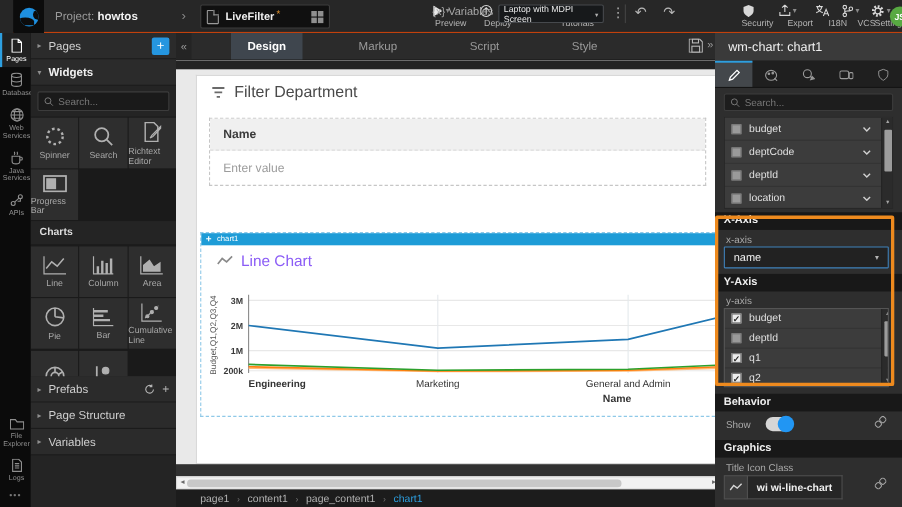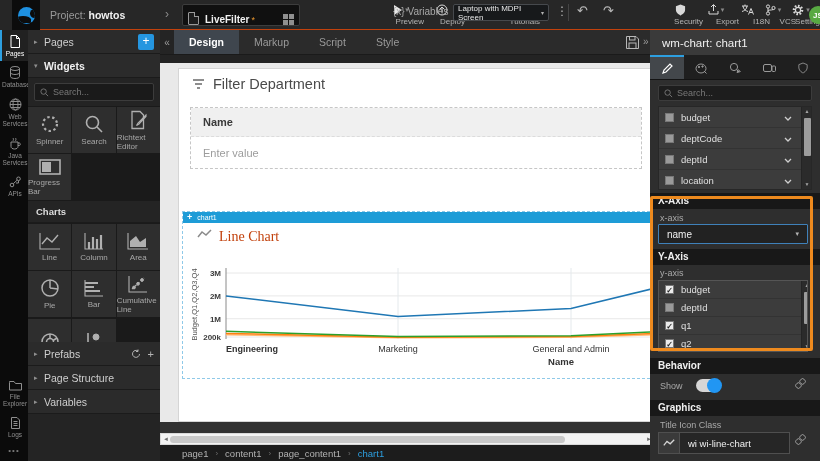--- a/index.html
+++ b/index.html
@@ -10,21 +10,21 @@
 
   
   .topbar { left:12px; top:0; width:820px; height:30px; background:#272727; border-bottom:1px solid #c2410c; }
   .logo-box { left:0; top:0; width:28px; height:30px; background:#0c0c0c; display:flex; align-items:center; justify-content:center; }
   .logo { width:17px; height:17px; border-radius:50%; background:#1e90e0; position:relative; overflow:hidden; }
   .logo:before { content:""; position:absolute; left:-3px; top:9px; width:16px; height:7px; background:#0c0c0c; border-radius:50% 50% 0 0; }
   .logo:after { content:""; position:absolute; right:-4px; top:2px; width:9px; height:9px; background:#0c0c0c; border-radius:50%; }
   .proj { left:38px; top:9px; font-size:10.5px; color:#9a9a9a; }
   .proj b { color:#f2f2f2; font-weight:bold; }
   .tb-chev { left:153px; top:7px; color:#8a8a8a; font-size:12px; }
-  .page-tab { left:170px; top:4px; width:118px; height:22px; background:#101010; border:1px solid #3d3d3d; border-radius:2px; display:flex; align-items:flex-end; padding:0 5px; }
+  .page-tab { left:170px; top:4px; width:118px; height:22px; background:#101010; border:1px solid #3d3d3d; border-radius:2px; display:flex; align-items:center; padding:0 5px; }
   .doc-ic { width:11px; height:13px; border:1px solid #9a9a9a; border-radius:1px; position:relative; background:#1d1d1d; }
   .doc-ic:after { content:""; position:absolute; right:-1px; top:-1px; width:4px; height:4px; background:#101010; border-left:1px solid #9a9a9a; border-bottom:1px solid #9a9a9a; }
   .page-tab .lbl { font-size:10px; font-weight:bold; color:#f0f0f0; margin-left:6px; }
   .star { color:#e8962e; font-size:9px; margin-left:2px; margin-top:-6px; }
   .grid-ic { margin-left:auto; width:11px; height:11px; display:grid; grid-template-columns:1fr 1fr; gap:1px; }
   .grid-ic i { background:#8f8f8f; }
   .tb-act { top:3px; width:46px; text-align:right; color:#b5b5b5; font-size:8px; }
   .tb-act .ig { height:13px; display:flex; align-items:center; justify-content:center; color:#d8d8d8; }
   .tb-act .cap { margin-top:1px; white-space:nowrap; }
   .mini-chev { font-size:7px; color:#8a8a8a; margin-left:2px; }
@@ -49,42 +49,42 @@
   .searchbox { margin:5px 6px; height:18px; background:#1a1a1a; border:1px solid #3c3c3c; border-radius:2px; display:flex; align-items:center; padding:0 5px; color:#787878; font-size:9px; gap:4px; }
   .tiles { background:#1a1a1a; display:grid; grid-template-columns:1fr 1fr 1fr; gap:1px; padding:1px 0; }
   .tile { height:46px; background:#2e2e2e; display:flex; flex-direction:column; align-items:center; justify-content:center; color:#a8a8a8; font-size:8px; }
   .tile svg { margin-bottom:3px; }
   .subhead { height:22px; line-height:22px; padding-left:8px; font-size:9.5px; font-weight:bold; color:#ddd; background:#242424; border-bottom:1px solid #1b1b1b; }
   .tiles-clip { height:24px; overflow:hidden; background:#1a1a1a; }
 
   
   .toolbar { left:160px; top:30px; width:495px; height:25px; background:#2b2b2b; border-bottom:1px solid #1a1a1a; display:flex; align-items:stretch; }
   .collapse-btn { width:14px; display:flex; align-items:center; justify-content:center; color:#9a9a9a; font-size:10px; background:#242424; }
-  .mtab { padding:0 15px; display:flex; align-items:center; color:#9a9a9a; font-size:10.5px; }
+  .mtab { padding:0 15px; display:flex; align-items:center; color:#9a9a9a; font-size:10.5px;margin-left:36px; }
   .mtab.active { background:#3f464e; color:#fff; font-weight:bold; }
   .vars-btn { left:393px; top:6px; color:#a8a8a8; font-size:10px; }
   .device-sel { left:453px; top:4px; width:96px; height:17px; background:#17191b; border:1px solid #46494d; border-radius:2px; color:#e8e8e8; font-size:8px; display:flex; align-items:center; padding:0 4px; }
   .device-sel .dc { margin-left:auto; font-size:6px; color:#b0b0b0; }
   .kebab { left:556px; top:4px; color:#b5b5b5; font-size:12px; }
   .tsep { left:568px; top:4px; width:1px; height:17px; background:#444; }
   .tico { top:3px; color:#b8b8b8; font-size:13px; }
 
   
   .canvas { left:160px; top:55px; width:495px; height:378px; background:#e9e9e9; overflow:hidden; }
   .dev-top { left:0; top:0; width:495px; height:8px; background:#232323; }
   .page { left:18px; top:13px; width:477px; height:354px; background:#fff; border:1px solid #d5d5d5; border-right:none; }
   .form-title { left:32px; top:21px; display:flex; align-items:center; gap:8px; color:#4a4a4a; font-size:14.5px; }
   .form-widget { left:30px; top:52px; width:452px; height:62px; border:1px dashed #c6c6c6; background:#fff; }
   .fw-label { height:29px; background:#f0f0f0; border-bottom:1px dashed #dcdcdc; display:flex; align-items:center; padding-left:12px; font-size:11px; font-weight:bold; color:#3a3a3a; }
   .fw-input { height:31px; display:flex; align-items:center; padding-left:12px; font-size:11px; color:#9c9c9c; }
   .chart-widget { left:22px; top:156px; width:473px; height:168px; background:#fff; border:1px dashed #8fc9e8; border-right:none; }
   .selbar { left:0; top:0; width:100%; height:11px; background:#1e9cd7; display:flex; align-items:center; color:#fff; }
   .selbar .mv { font-size:9px; font-weight:bold; margin:0 5px 0 4px; line-height:9px; }
   .selbar .nm { font-size:7px; }
-  .chart-title { left:14px; top:17px; display:flex; gap:7px; color:#c2410c; font-size:14px;font-family:Liberation Serif, serif; }
+  .chart-title { left:14px; top:17px; display:flex; align-items:center; gap:7px; color:#8b5cf6; font-size:14px; }
   .ylabel { left:-29px; top:88px; width:80px; text-align:center; font-size:7.5px; color:#555; transform:rotate(-90deg); }
   .dev-bottom { left:0; top:367px; width:495px; height:11px; background:#313131; }
 
   
   .hscroll { left:160px; top:433px; width:495px; height:12px; background:#f2f2f2; border:1px solid #d8d8d8; }
   .hthumb { left:9px; top:2px; width:395px; height:7px; background:#c8c8c8; border-radius:4px; }
   .harrow { top:2px; color:#6a6a6a; font-size:6px; }
   .crumbbar { left:160px; top:445px; width:495px; height:16px; background:#1c1c1c; display:flex; align-items:center; padding-left:22px; font-size:9.5px; gap:7px; }
   .crumb { color:#b2b2b2; }
   .crumb.cur { color:#2d9fe0; }
@@ -109,21 +109,21 @@
   .flabel { left:10px; color:#a9a9a9; font-size:9px; }
   .xsel { left:8px; top:169px; width:150px; height:20px; background:#222; border:1px solid #3f81ba; border-radius:1px; display:flex; align-items:center; padding:0 8px; color:#f0f0f0; font-size:10px; }
   .xsel .dc { margin-left:auto; font-size:7px; color:#b5b5b5; }
   .ylist { left:8px; top:225px; width:150px; height:72px; background:#3c3c3c; border:1px solid #555; overflow:hidden; }
   .yrow { height:18px; display:flex; align-items:center; padding:0 6px; border-bottom:1px solid #333; color:#e0e0e0; font-size:9.5px; gap:7px; }
   .orange-box { left:0; top:141px; width:163px; height:155px; border:3px solid #ee8a1e; border-radius:2px; pointer-events:none; z-index:5; }
   .showrow { left:0; top:320px; width:170px; height:24px; }
   .toggle { left:46px; top:4px; width:24px; height:13px; background:#d6d6d6; border-radius:7px; }
   .knob { left:11px; top:-1px; width:15px; height:15px; border-radius:50%; background:#2196f3; }
   .bindic { top:3px; left:145px; }
-  .igroup { left:8px; top:377px; width:132px; height:22px; display:flex; }
+  .igroup { left:8px; top:377px; width:108px; height:22px; display:flex;font-weight:bold; }
   .iaddon { width:22px; background:#3a3a3a; border:1px solid #4f4f4f; display:flex; align-items:center; justify-content:center; }
   .ifield { flex:1; background:#262626; border:1px solid #4f4f4f; border-left:none; display:flex; align-items:center; padding-left:8px; color:#f0f0f0; font-size:9.5px; }
 </style>
 </head>
 <body>
 
 <div id="app">
 
   <div class="abs topbar">
     <div class="abs logo-box">

